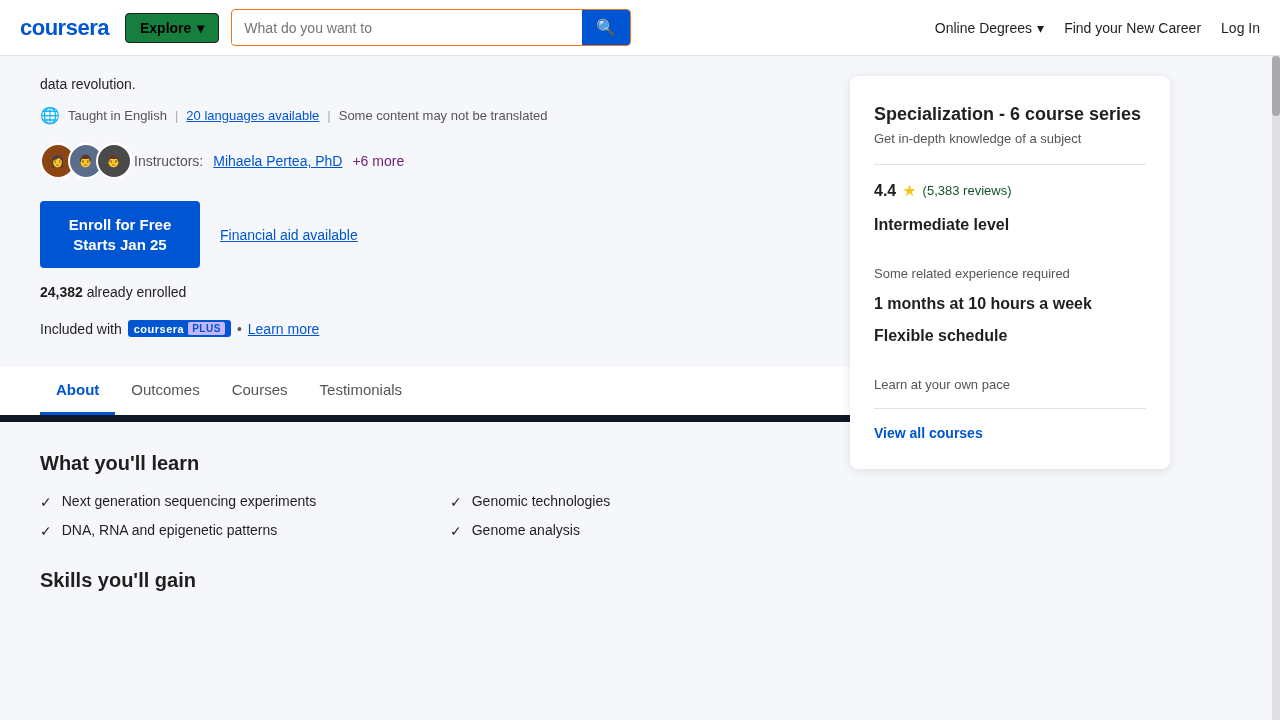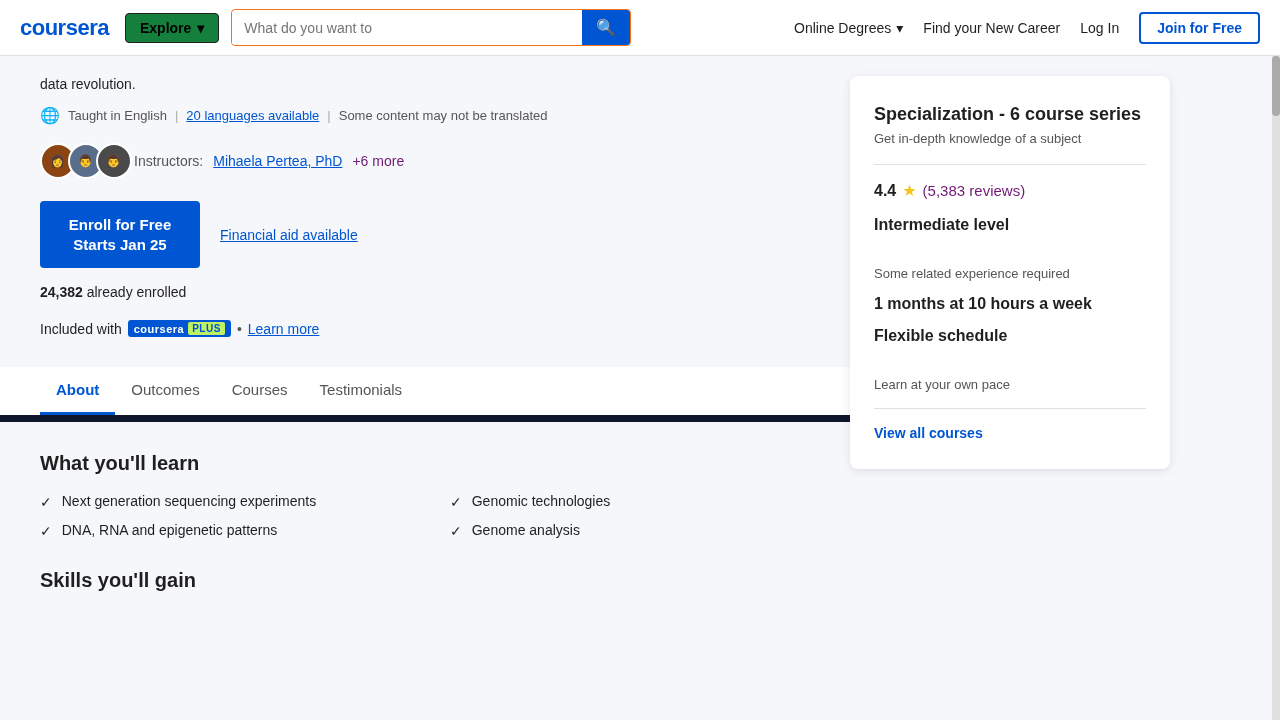--- a/index.html
+++ b/index.html
@@ -238,21 +238,21 @@
       align-items: center;
       background: #0056d2;
       color: #fff;
       font-size: 11px;
       font-weight: 700;
       padding: 2px 6px;
       border-radius: 3px;
       letter-spacing: 0.5px;
     }
     .plus-badge {
-      background: #bef264;
+      background: #c4b5fd;
       color: #0056d2;
       font-size: 10px;
       font-weight: 700;
       padding: 1px 4px;
       border-radius: 2px;
       margin-left: 4px;
     }
     .dot-sep { color: #555; }
     .learn-more-link {
       color: #0056d2;
@@ -347,22 +347,22 @@
     }
     .rating-num {
       font-size: 16px;
       font-weight: 700;
     }
     .star-icon {
       color: #f5c518;
       font-size: 16px;
     }
     .reviews-text {
-      font-size: 15px;
-      color: #701a75;
+      font-size: 13px;
+      color: #14532d;
     }
     .card-info-item {
       margin-bottom: 14px;
     }
     .card-info-label {
       font-size: 16px;
       font-weight: 700;
       margin-bottom: 2px;
     }
     .card-info-sub {
@@ -415,23 +415,20 @@
     <div class="online-degrees">
       <span>Online Degrees</span>
       <span>▾</span>
     </div>
     <div class="find-career">
       <span>Find your New Career</span>
     </div>
     <div class="log-in">
       <span>Log In</span>
     </div>
-    <button class="join-btn">
-      <span>Join for Free</span>
-    </button>
   </div>
 </header>
 
 <div class="main-container">
   <div class="left-content">
 
     <p class="data-revolution">data revolution.</p>
 
     <div class="language-row">
       <span class="translate-icon">🌐</span>

